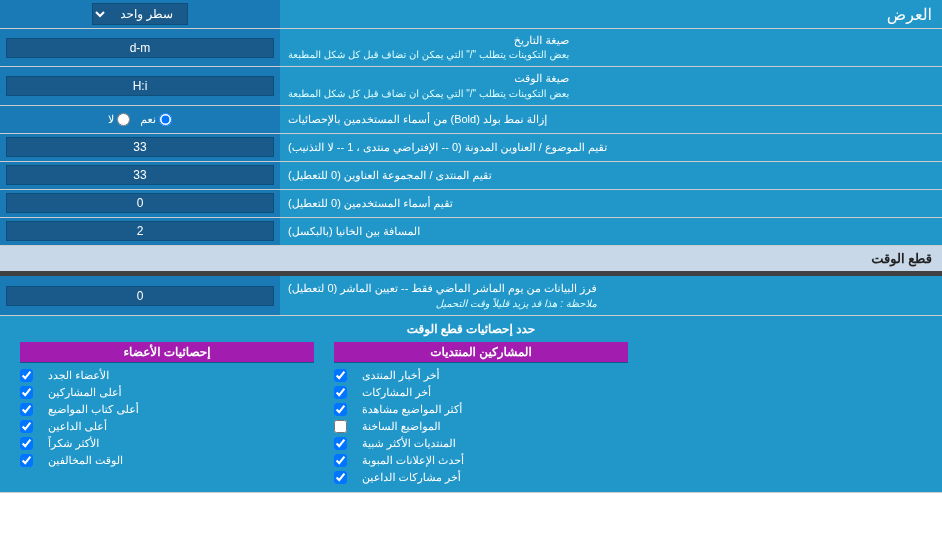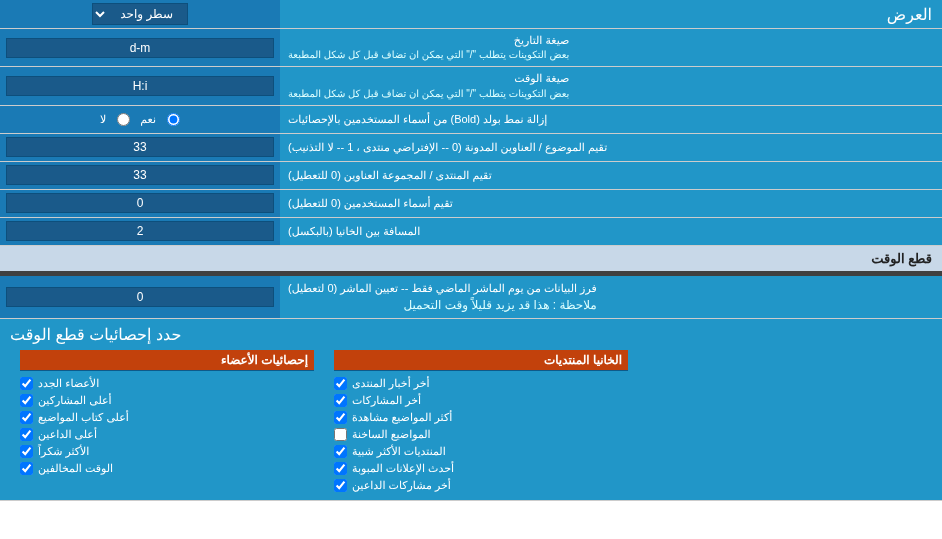--- a/index.html
+++ b/index.html
@@ -77,68 +77,68 @@
       display: flex;
       align-items: center;
       gap: 10px;
       justify-content: center;
     }
     .radio-group label {
       color: #fff;
       font-size: 11px;
       display: flex;
       align-items: center;
-      gap: 11px;
+      gap: 3px;
       justify-content: flex-end;
     }
 
     
     .stats-container {
       background: #2196c8;
       padding: 6px 10px;
       border-bottom: 1px solid #ccc;
     }
     .stats-header-row {
       display: flex;
       align-items: center;
       margin-bottom: 6px;
     }
     .stats-header-label {
       color: #fff;
-      font-size: 16px;
-      font-weight: normal;
+      font-size: 12px;
+      font-weight: bold;
       flex: 1;
-      text-align: left;
+      text-align: center;
     }
 
     .stats-columns {
       display: flex;
       gap: 0;
     }
 
     .stats-col {
       flex: 1;
       padding: 0 10px;
     }
 
     .stats-col-title {
-      background: #c2410c;
-      color: #fff;
-      text-align: right;
+      background: #a21caf;
+      color: #fff;
+      text-align: center;
       font-weight: bold;
       font-size: 12px;
       padding: 3px 6px;
       margin-bottom: 4px;
       border-bottom: 1px solid #0d5a8a;
     }
 
     .stats-item {
       display: flex;
       align-items: center;
-      gap: 5px;
+      gap: 15px;
       padding: 2px 0;
       color: #fff;
       font-size: 11px;
       justify-content: flex-end;
     }
     .stats-item input[type="checkbox"] {
       margin: 0;
     }
 
     
@@ -256,38 +256,38 @@
       <input type="text" value="2" style="">
     </div>
   </div>
 
   <div class="section-header">قطع الوقت</div>
 
   <div class="row">
     <div class="row-label">
       <div style="text-align:right; line-height:1.5;">
         <div>فرز البيانات من يوم الماشر الماضي فقط -- تعيين الماشر (0 لتعطيل)</div>
-        <div style="font-size:12px; color:#dff;">ملاحظة : هذا قد يزيد قليلاً وقت التحميل</div>
+        <div style="font-size:10px; color:#dff;font-style:italic;">ملاحظة : هذا قد يزيد قليلاً وقت التحميل</div>
       </div>
     </div>
     <div class="row-input">
       <input type="text" value="0" style="">
     </div>
   </div>
 
   <div class="stats-container">
     <div class="stats-header-row">
       <div class="stats-header-label">حدد إحصائيات قطع الوقت</div>
     </div>
     <div class="stats-columns">
 
       <div style="flex:1;"></div>
 
       <div class="stats-col">
-        <div class="stats-col-title">الخانيا المنتديات</div>
+        <div class="stats-col-title">المشاركين المنتديات</div>
         <div class="stats-item">
           <span>أخر أخبار المنتدى</span>
           <input type="checkbox" checked="" style="">
         </div>
         <div class="stats-item">
           <span>أخر المشاركات</span>
           <input type="checkbox" checked="" style="">
         </div>
         <div class="stats-item">
           <span>أكثر المواضيع مشاهدة</span>

